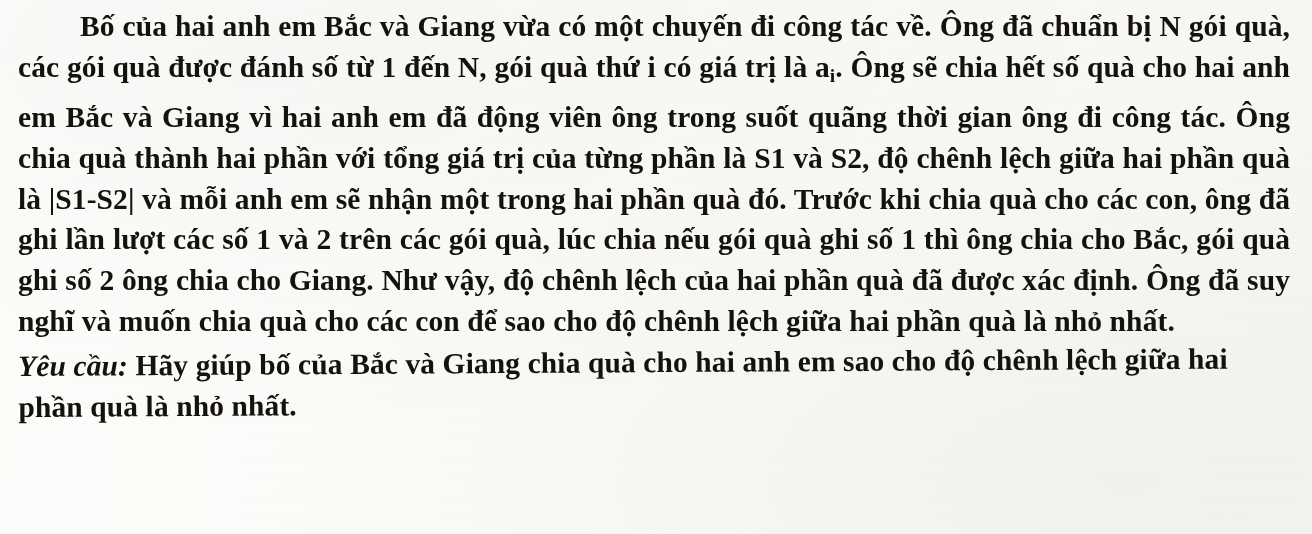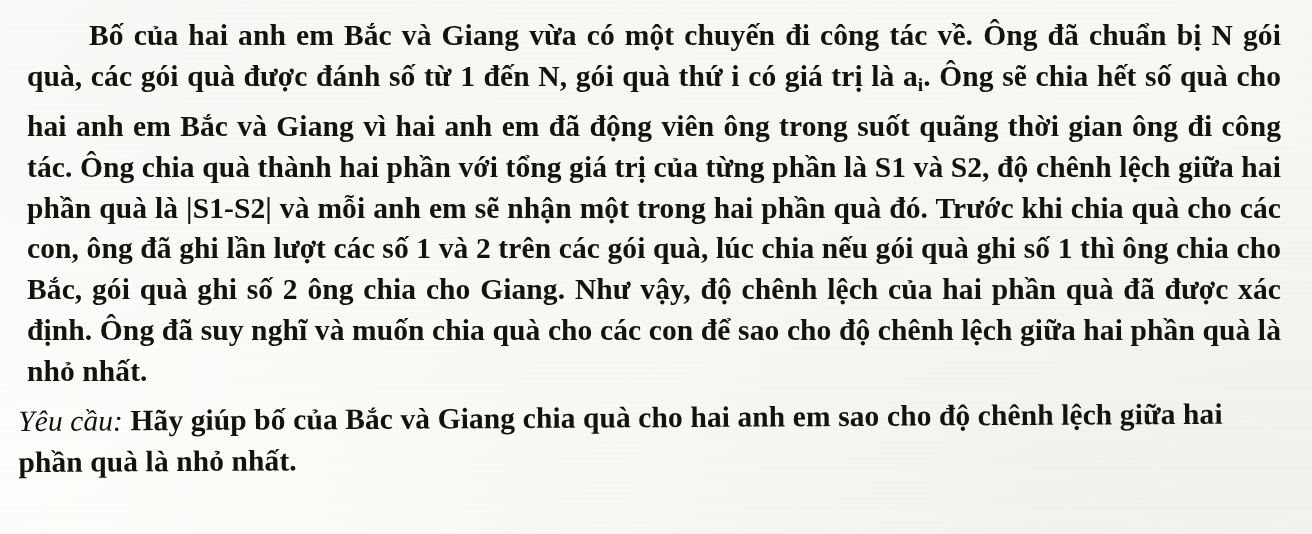--- a/index.html
+++ b/index.html
@@ -43,32 +43,32 @@
     font-size: 29.5px;
     line-height: 40.8px;
     color: #14120f;
     text-align: justify;
     text-justify: inter-word;
     letter-spacing: .1px;
     font-weight: 600;
   }
   .para-main {
     text-indent: 62px;
-    margin: 9px;
+    margin: 0;
   }
   .para-req {
     margin: 4px 0 0 0;
     text-indent: 0;
     text-align: left;
     transform: rotate(-0.35deg);
     transform-origin: left top;
   }
   .req-label {
     font-style: italic;
-    font-weight: 400;
+    font-weight: 700;
   }
   sub {
     font-size: 0.66em;
     vertical-align: -0.28em;
   }
 </style>
 </head>
 <body>
 
 <div class="page">

